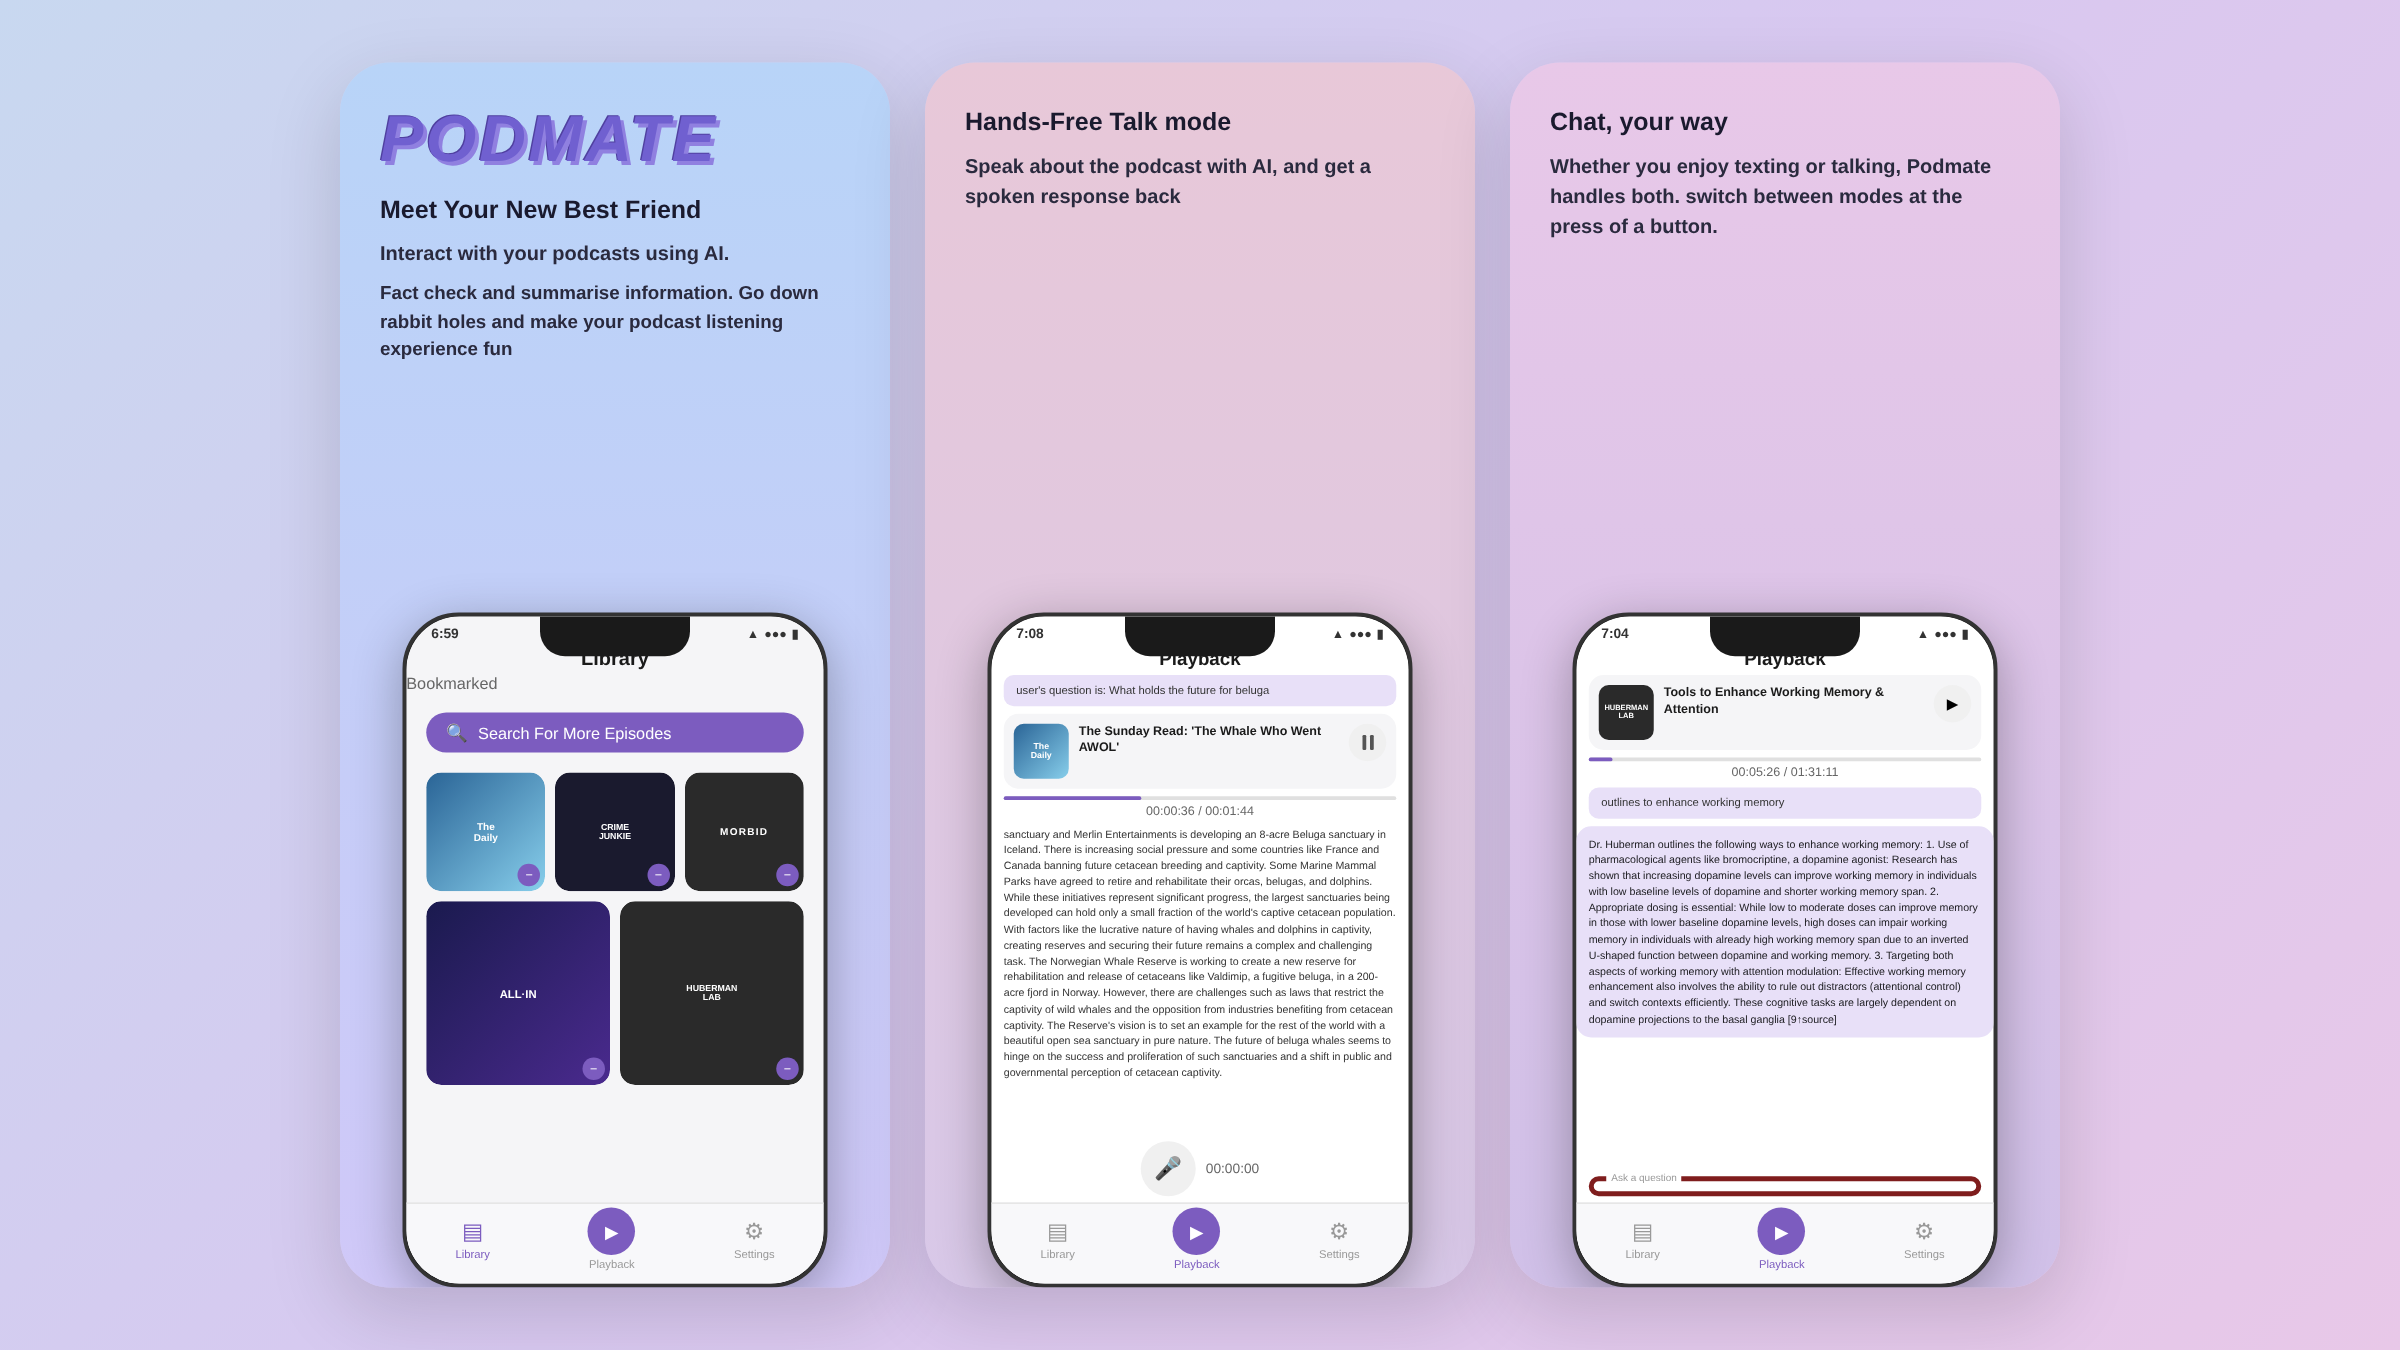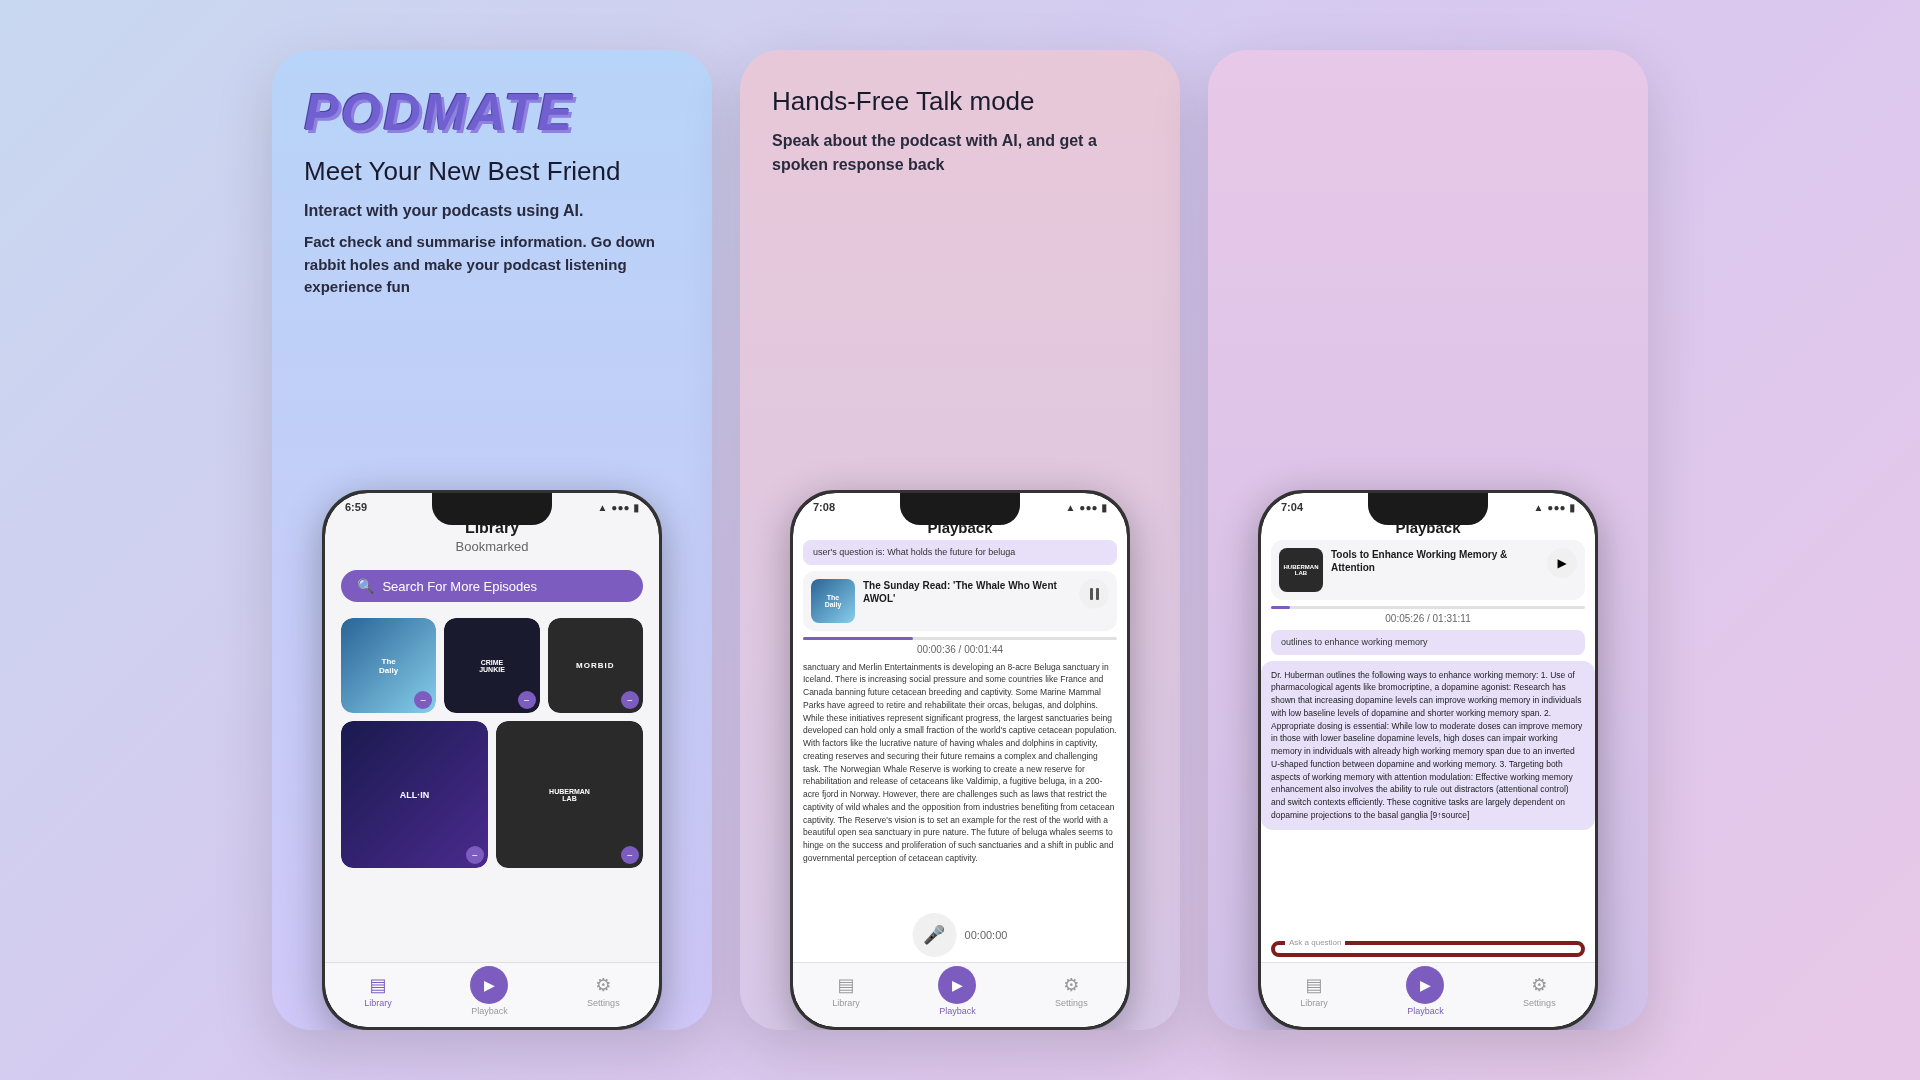--- a/index.html
+++ b/index.html
@@ -42,22 +42,22 @@
       font-size: 52px;
       font-weight: 900;
       color: #7060d0;
       letter-spacing: 2px;
       line-height: 1;
       margin-bottom: 18px;
       text-shadow: 3px 3px 0 #9080e0, -1px -1px 0 #5040a0;
       font-style: italic;
     }
     .card-title {
-      font-size: 26px;
-      font-weight: 400;
+      font-size: 20px;
+      font-weight: 700;
       color: #1a1a2e;
       margin-bottom: 12px;
       line-height: 1.2;
     }
     .card-subtitle {
       font-size: 16px;
       font-weight: 700;
       color: #2a2a3e;
       line-height: 1.5;
       margin-bottom: 8px;
@@ -125,21 +125,20 @@
       background: #f5f5f7;
     }
     .screen-title {
       text-align: center;
       font-size: 16px;
       font-weight: 600;
       color: #1a1a1a;
       padding: 6px 0 2px 0;
     }
     .screen-subtitle {
-      text-align: center;
       font-size: 13px;
       color: #666;
       padding-bottom: 8px;
     }
     .search-bar {
       margin: 8px 16px;
       background: #7c5cbf;
       border-radius: 20px;
       padding: 8px 16px;
       display: flex;
@@ -551,20 +550,24 @@
           <div class="nav-item">
             <span class="nav-icon">⚙</span>
             <span>Settings</span>
           </div>
         </div>
       </div>
     </div>
   </div>
 
   <div class="card card-3">
+    <div class="card-header">
+      <div class="card-title">Chat, your way</div>
+      <div class="card-subtitle">Whether you enjoy texting or talking, Podmate handles both. switch between modes at the press of a button.</div>
+    </div>
 
     <div class="phone-mockup">
       <div class="phone-screen screen-3">
         <div class="phone-notch"></div>
         <div class="phone-status-bar">
           <span>7:04</span>
           <div class="status-icons">
             <span>▲</span>
             <span>●●●</span>
             <span>▮</span>

